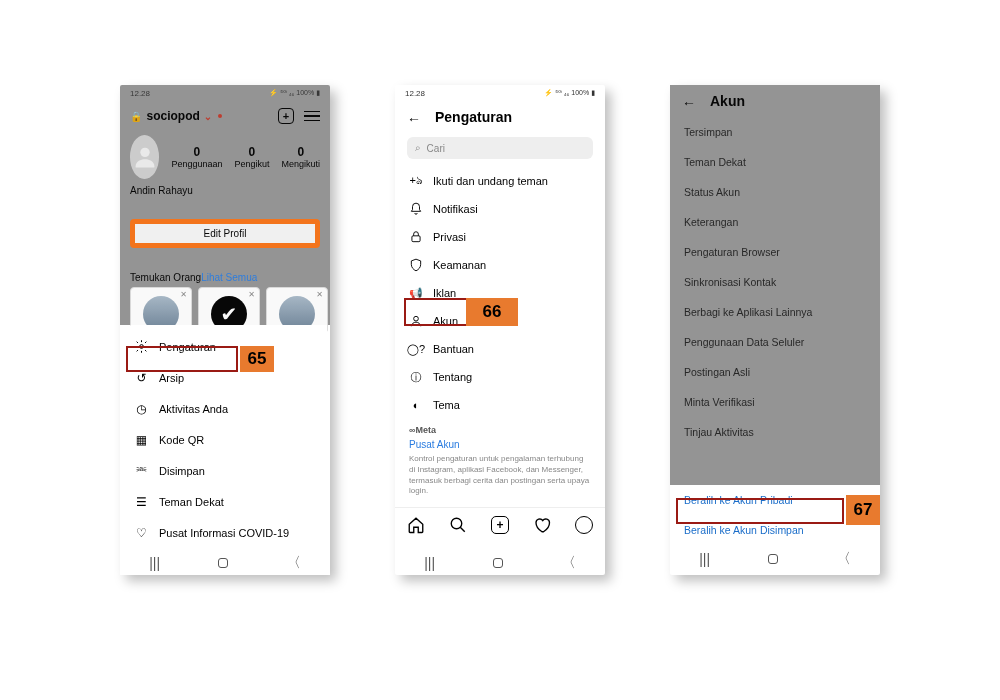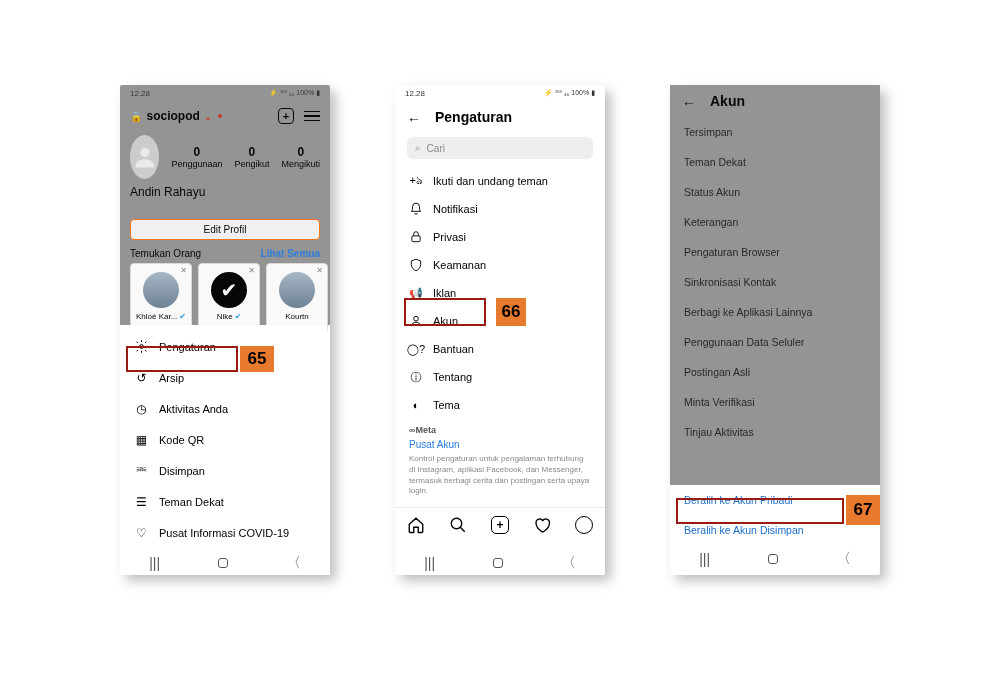--- a/index.html
+++ b/index.html
@@ -18,24 +18,24 @@
 .plusbox{width:16px;height:16px;border:1.5px solid #000;border-radius:4px;display:flex;align-items:center;justify-content:center;font-size:11px;font-weight:700}
 .ham{width:16px;display:flex;flex-direction:column;gap:3px}
 .ham span{height:1.5px;background:#000}
 .profرو{display:flex;align-items:center;padding:4px 10px;gap:6px}
 .avatar-lg{width:44px;height:44px;border-radius:50%;background:#d0d0d0;display:flex;align-items:center;justify-content:center}
 .avatar-lg svg{width:28px;height:28px;fill:#eee}
 .stats{display:flex;gap:12px;margin-left:6px}
 .stat{text-align:center}
 .stat .n{font-weight:700;font-size:12px}
 .stat .l{font-size:9px}
-.pname{padding:2px 10px 20px;font-size:12px}
-.editbtn{margin:0 10px;border:1px solid #f97316;border-radius:4px;text-align:center;font-size:10px;padding:4px 0;background:#f5f5f5}
-.discover{display:flex;justify-content:space-between;padding:8px 10px 4px;font-size:10px}
-.discover .all{color:#2a7ce0;font-weight:700}
+.pname{padding:2px 10px 7px;font-size:10px}
+.editbtn{margin:16px 10px;border:5px solid #f97316;border-radius:4px;text-align:center;font-size:10px;padding:4px 0;background:#f5f5f5}
+.discover{display:flex;padding:8px 10px 4px;font-size:10px}
+.discover .all{color:#2a7ce0;font-weight:400}
 .cards{display:flex;gap:6px;padding:0 10px 10px;overflow:hidden}
 .card{border:1px solid #ddd;border-radius:4px;width:62px;height:90px;position:relative;display:flex;flex-direction:column;align-items:center;padding-top:8px;background:#fff;flex-shrink:0}
 .card .x{position:absolute;top:2px;right:4px;font-size:8px;color:#888}
 .card .av{width:36px;height:36px;border-radius:50%;background:#000;margin-bottom:4px}
 .card .av.ph{background:linear-gradient(#a8b9c8,#6b8196)}
 .card .nm{font-size:8px;display:flex;align-items:center;gap:2px}
 .ver{color:#1da1f2;font-size:8px}
 .sheet{position:absolute;left:0;right:0;bottom:0;background:#fff;border-top-left-radius:14px;border-top-right-radius:14px;padding-top:6px;height:250px}
 .mrow{display:flex;align-items:center;gap:10px;padding:8px 14px;font-size:11px}
 .mrow svg{width:15px;height:15px;flex-shrink:0}
@@ -257,21 +257,21 @@
       </svg>
     <div class="pcir"></div>
   </div>
   <div class="nav">
     <span>|||</span>
     <span class="sq"></span>
     <span>〈</span>
   </div>
 </div>
 <div class="rbox" style="left:404px;top:298px;width:82px;height:28px"></div>
-<div class="callout" style="left:496px;top:298px;width:30px;height:28px">66</div>
+<div class="callout" style="left:466px;top:298px;width:52px;height:28px">66</div>
 
 <div class="phone p3">
   <div class="dim" style="height:400px">
     <div class="hdr2">
       <span>←</span>
       <span>Akun</span>
     </div>
     <div class="arow">Tersimpan</div>
     <div class="arow">Teman Dekat</div>
     <div class="arow">Status Akun</div>

